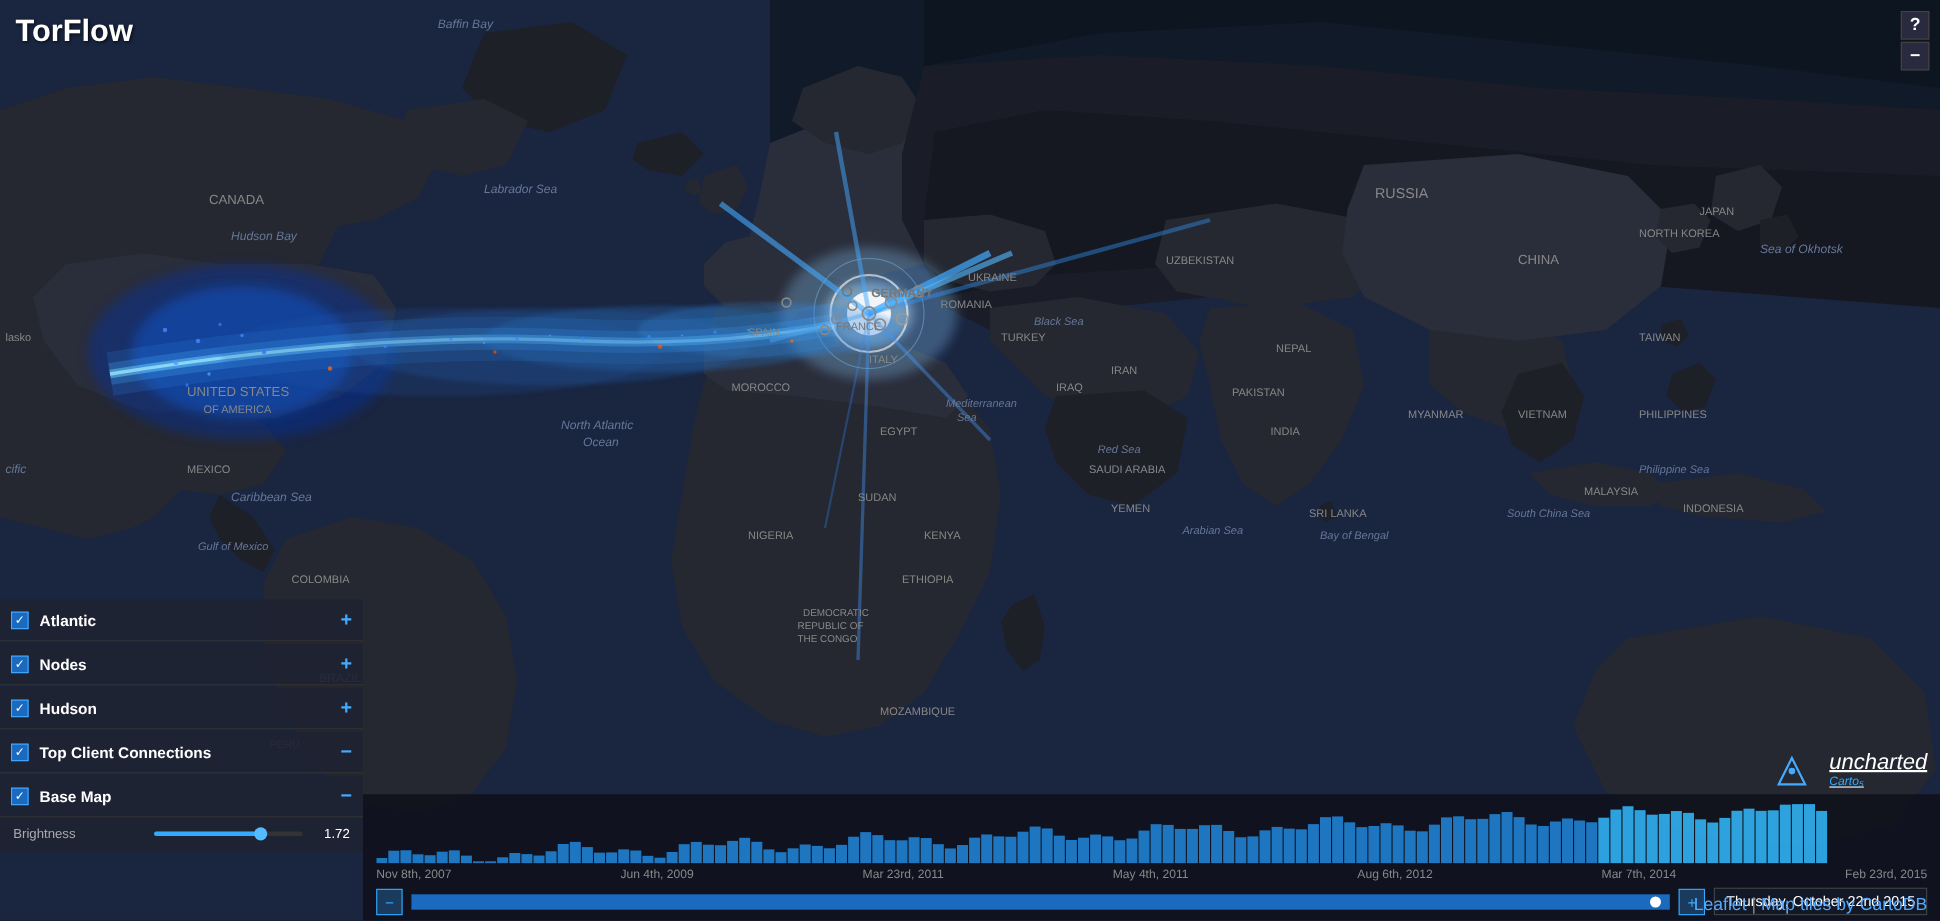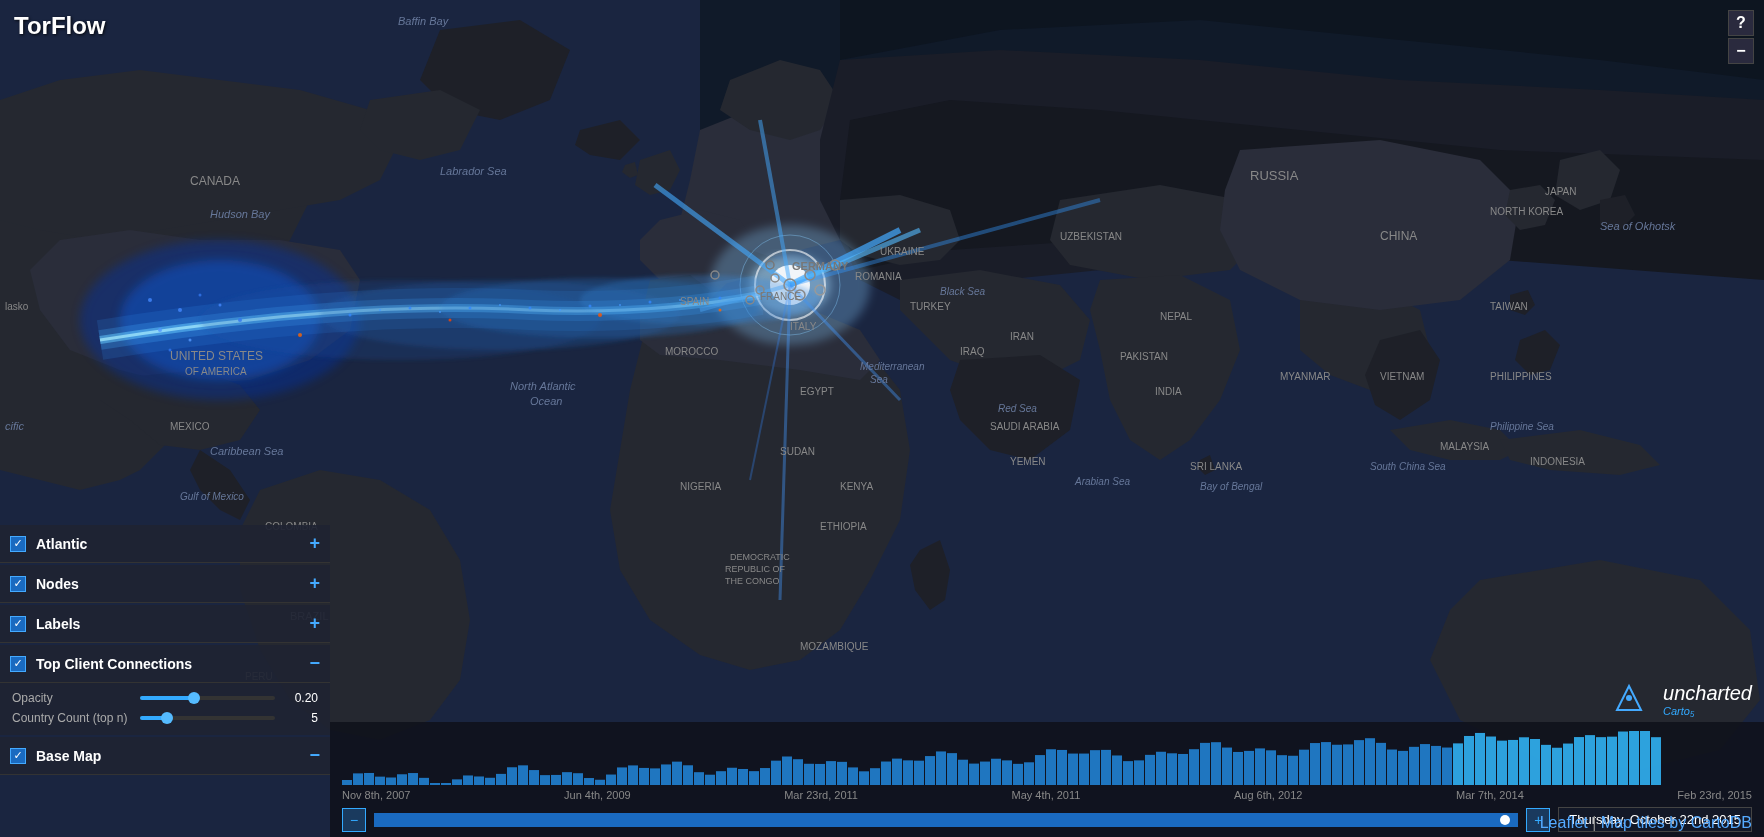--- a/index.html
+++ b/index.html
@@ -12,21 +12,21 @@
       width: 1764px; height: 837px;
       background: #1c2333;
       overflow: hidden;
     }
 
     
     #title {
       position: absolute;
       top: 12px; left: 14px;
       color: #ffffff;
-      font-size: 24px;
+      font-size: 28px;
       font-weight: bold;
       text-shadow: 1px 1px 3px rgba(0,0,0,0.8);
       z-index: 100;
     }
 
     
     #top-right-controls {
       position: absolute;
       top: 10px; right: 10px;
       z-index: 100;
@@ -237,22 +237,23 @@
 
     
     #uncharted-logo {
       position: absolute;
       bottom: 120px; right: 12px;
       z-index: 101;
       color: #fff;
       font-size: 22px;
       font-style: italic;
       display: flex;
-      align-items: flex-start;
+      align-items: flex-end;
       gap: 18px;
+      text-decoration: underline;
     }
 
     #leaflet-credit {
       position: absolute;
       bottom: 5px; right: 12px;
       z-index: 101;
       color: #888;
       font-size: 16px;
     }
 
@@ -541,56 +542,48 @@
     <div class="panel-header">
       <div class="checkbox"></div>
       <span class="label">Nodes</span>
       <span class="toggle-btn">+</span>
     </div>
   </div>
 
   <div class="panel-section">
     <div class="panel-header">
       <div class="checkbox"></div>
-      <span class="label">Labels</span>
+      <span class="label">Hudson</span>
       <span class="toggle-btn">+</span>
     </div>
   </div>
 
   <div class="panel-section">
     <div class="panel-header">
       <div class="checkbox"></div>
       <span class="label">Top Client Connections</span>
       <span class="toggle-btn">−</span>
     </div>
-    <div class="panel-body">
-      <div class="slider-row">
-        <span class="slider-label">Opacity</span>
-        <div class="slider-track">
-          <div class="slider-fill" style="width: 40%"></div>
-          <div class="slider-thumb" style="left: calc(40% - 6px)"></div>
-        </div>
-        <span class="slider-value">0.20</span>
-      </div>
-      <div class="slider-row">
-        <span class="slider-label">Country Count (top n)</span>
-        <div class="slider-track">
-          <div class="slider-fill" style="width: 20%"></div>
-          <div class="slider-thumb" style="left: calc(20% - 6px)"></div>
-        </div>
-        <span class="slider-value">5</span>
-      </div>
-    </div>
   </div>
 
   <div class="panel-section">
     <div class="panel-header">
       <div class="checkbox"></div>
       <span class="label">Base Map</span>
       <span class="toggle-btn">−</span>
+    </div>
+    <div class="panel-body">
+      <div class="slider-row">
+        <span class="slider-label">Brightness</span>
+        <div class="slider-track">
+          <div class="slider-fill" style="width: 72%"></div>
+          <div class="slider-thumb" style="left: calc(72% - 6px)"></div>
+        </div>
+        <span class="slider-value">1.72</span>
+      </div>
     </div>
   </div>
 </div>
 
 <div id="timeline-container">
   <div id="chart-area">
     <svg width="100%" height="55">
 
       <defs>
         <linearGradient id="barGrad" x1="0" x2="0" y1="0" y2="1">

